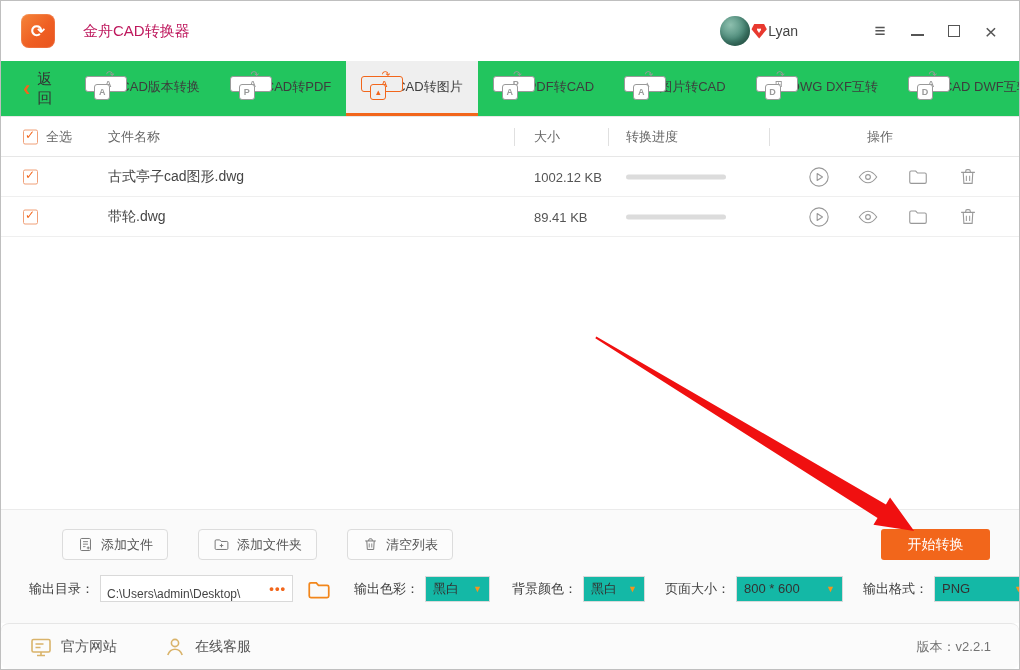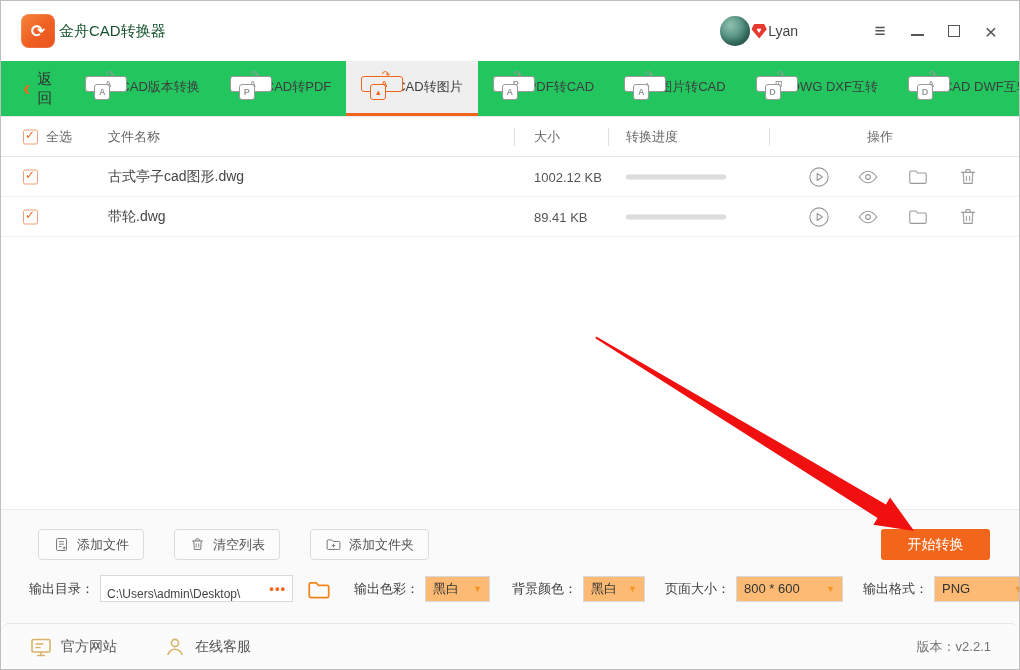--- a/index.html
+++ b/index.html
@@ -4,21 +4,21 @@
 <style>
   :root{ --accent:#F2661B; --arrow:#F01010; --gold:#D9B36A; --track:#DCDCDC; }
   *{box-sizing:border-box;margin:0;padding:0;font-family:"Liberation Sans","DejaVu Sans",sans-serif;}
   body{background:#9aa0a6;display:flex;}
   .window{position:relative;width:1020px;height:670px;background:#fff;border:1px solid #bfbfbf;overflow:hidden;}
 
   
   .titlebar{height:60px;display:flex;align-items:center;padding:0 20px;background:#fff;}
   .logo{width:34px;height:34px;border-radius:8px;background:linear-gradient(135deg,#f5853a 0%,#ef5f23 55%,#e9541f 100%);display:flex;align-items:center;justify-content:center;box-shadow:inset 0 0 0 1px rgba(255,255,255,.12);}
   .logo::after{content:"\27F3";color:#fff;font-size:17px;font-weight:bold;}
-  .app-title{margin-left:4px;font-size:15px;color:#14532d;}
+  .app-title{margin-left:28px;font-size:15px;color:#be185d;}
   .user{margin-left:auto;display:flex;align-items:center;gap:1px;cursor:pointer;}
   .avatar{width:30px;height:30px;border-radius:50%;background:radial-gradient(circle at 35% 30%,#8dbfae,#4b8a79 55%,#2e6356 100%);box-shadow:inset -3px -4px 6px rgba(20,50,40,.45);}
   .vip{width:16px;height:15px;background:#e8392f;clip-path:polygon(50% 100%,2% 38%,20% 2%,80% 2%,98% 38%);display:flex;align-items:center;justify-content:center;}
   .vip::after{content:"\2665";color:#fff;font-size:8px;line-height:1;}
   .username{font-size:14px;color:#444;}
   .win-controls{display:flex;align-items:center;gap:21px;margin-left:74px;color:#555;}
   .wc{cursor:pointer;display:flex;align-items:center;justify-content:center;width:16px;height:16px;}
   .wc-menu::after{content:"\2261";font-size:19px;color:#555;}
   .wc-min{border-bottom:2px solid #555;height:9px;width:13px;}
   .wc-max{width:12px;height:12px;border:1.6px solid #555;}
@@ -55,31 +55,31 @@
   .fill{height:100%;background:var(--accent);width:0;}
   .icon-btn{position:absolute;top:50%;transform:translateY(-50%);width:22px;height:22px;cursor:pointer;}
   .ia1{left:807px;}.ia2{left:856px;}.ia3{left:906px;}.ia4{left:956px;}
   .icon-btn svg{width:100%;height:100%;}
 
   
   .arrow-overlay{position:absolute;inset:0;z-index:6;pointer-events:none;}
 
   
   .bottom{position:relative;height:114px;background:#fafafa;border-top:1px solid #ebebeb;}
-  .btn-row{position:absolute;left:20px;top:19px;display:flex;padding-left:17px;}
+  .btn-row{position:absolute;left:44px;top:19px;display:flex;padding-left:17px;}
   .tool-btn{display:flex;align-items:center;gap:7px;height:31px;padding:0 14px;border:1px solid #dcdcdc;border-radius:4px;background:#fcfcfc;font-size:13px;color:#555;cursor:pointer;margin-right:30px;}
   .tool-btn svg{width:17px;height:17px;}
   .start-btn{position:absolute;left:880px;top:19px;width:109px;height:31px;background:var(--accent);color:#fff;font-size:14px;border:none;border-radius:3px;cursor:pointer;}
   .settings{position:absolute;left:28px;top:65px;display:flex;align-items:center;font-size:13px;color:#3f3f3f;white-space:nowrap;}
   .lbl{margin-right:6px;}
   .dir-box{display:flex;align-items:center;width:193px;height:27px;border:1px solid #d9d9d9;background:#fff;padding:0 6px;}
   .dir-box input{flex:1;min-width:0;border:none;outline:none;font-size:12px;color:#444;background:transparent;margin-top:11px;}
   .browse{color:var(--accent);font-weight:bold;font-size:13px;letter-spacing:1px;cursor:pointer;margin-left:3px;}
   .outdir-folder{width:26px;height:24px;margin:0 22px 0 13px;cursor:pointer;}
-  .select{display:inline-flex;align-items:center;justify-content:space-between;height:26px;border:1px solid #d9d9d9;background:#fdba74;padding:0 7px;cursor:pointer;color:#333;}
+  .select{display:inline-flex;align-items:center;justify-content:space-between;height:26px;border:1px solid #d9d9d9;background:#14b8a6;padding:0 7px;cursor:pointer;color:#333;}
   .select::after{content:"\25BC";color:#f5941e;font-size:9px;margin-left:9px;}
   .w-color{width:65px;margin-right:22px;}
   .w-bg{width:62px;margin-right:20px;}
   .w-page{width:107px;margin-right:20px;}
   .w-fmt{width:97px;}
 
   
   .footer{position:absolute;left:0;right:0;bottom:0;height:46px;border-top:1px solid #e6e6e6;background:#fbfbfb;display:flex;align-items:center;padding:0 28px;border-radius:8px;}
   .flink{display:flex;align-items:center;gap:8px;font-size:14px;color:#555;cursor:pointer;margin-right:46px;}
   .flink svg{width:24px;height:24px;}
@@ -229,31 +229,31 @@
       <button class="tool-btn">
         <svg viewBox="0 0 24 24">
             <rect x="5" y="3.5" width="14" height="17" rx="1.5" fill="none" stroke="#777" stroke-width="1.4"></rect>
             <path d="M8.5 8h7M8.5 11.5h7M8.5 15h3.5" stroke="#777" stroke-width="1.3"></path>
             <path d="M15.8 14.8v4M13.8 16.8h4" stroke="#777" stroke-width="1.4"></path>
           </svg>
         <span>添加文件</span>
       </button>
       <button class="tool-btn">
         <svg viewBox="0 0 24 24">
+            <path d="M3 7a1.5 1.5 0 0 1 1.5-1.5h5L11.5 7.7h8A1.5 1.5 0 0 1 21 9.2v8.3a1.5 1.5 0 0 1-1.5 1.5h-15A1.5 1.5 0 0 1 3 17.5z" fill="none" stroke="#777" stroke-width="1.4"></path>
+            <path d="M12 11v5M9.5 13.5h5" stroke="#777" stroke-width="1.4"></path>
+          </svg>
+        <span>添加文件夹</span>
+      </button>
+      <button class="tool-btn">
+        <svg viewBox="0 0 24 24">
             <path d="M4.5 7h15M9.5 7V5.6A1.6 1.6 0 0 1 11.1 4h1.8a1.6 1.6 0 0 1 1.6 1.6V7M6.8 7l.7 12h9l.7-12" fill="none" stroke="#777" stroke-width="1.4"></path>
             <path d="M10.2 10.5v5.8M13.8 10.5v5.8" stroke="#777" stroke-width="1.2"></path>
           </svg>
         <span>清空列表</span>
-      </button>
-      <button class="tool-btn">
-        <svg viewBox="0 0 24 24">
-            <path d="M3 7a1.5 1.5 0 0 1 1.5-1.5h5L11.5 7.7h8A1.5 1.5 0 0 1 21 9.2v8.3a1.5 1.5 0 0 1-1.5 1.5h-15A1.5 1.5 0 0 1 3 17.5z" fill="none" stroke="#777" stroke-width="1.4"></path>
-            <path d="M12 11v5M9.5 13.5h5" stroke="#777" stroke-width="1.4"></path>
-          </svg>
-        <span>添加文件夹</span>
       </button>
     </div>
     <button class="start-btn">开始转换</button>
 
     <div class="settings">
       <span class="lbl">输出目录：</span>
       <span class="dir-box">
         <input value="C:\Users\admin\Desktop\" style="">
         <span class="browse">•••</span>
       </span>

